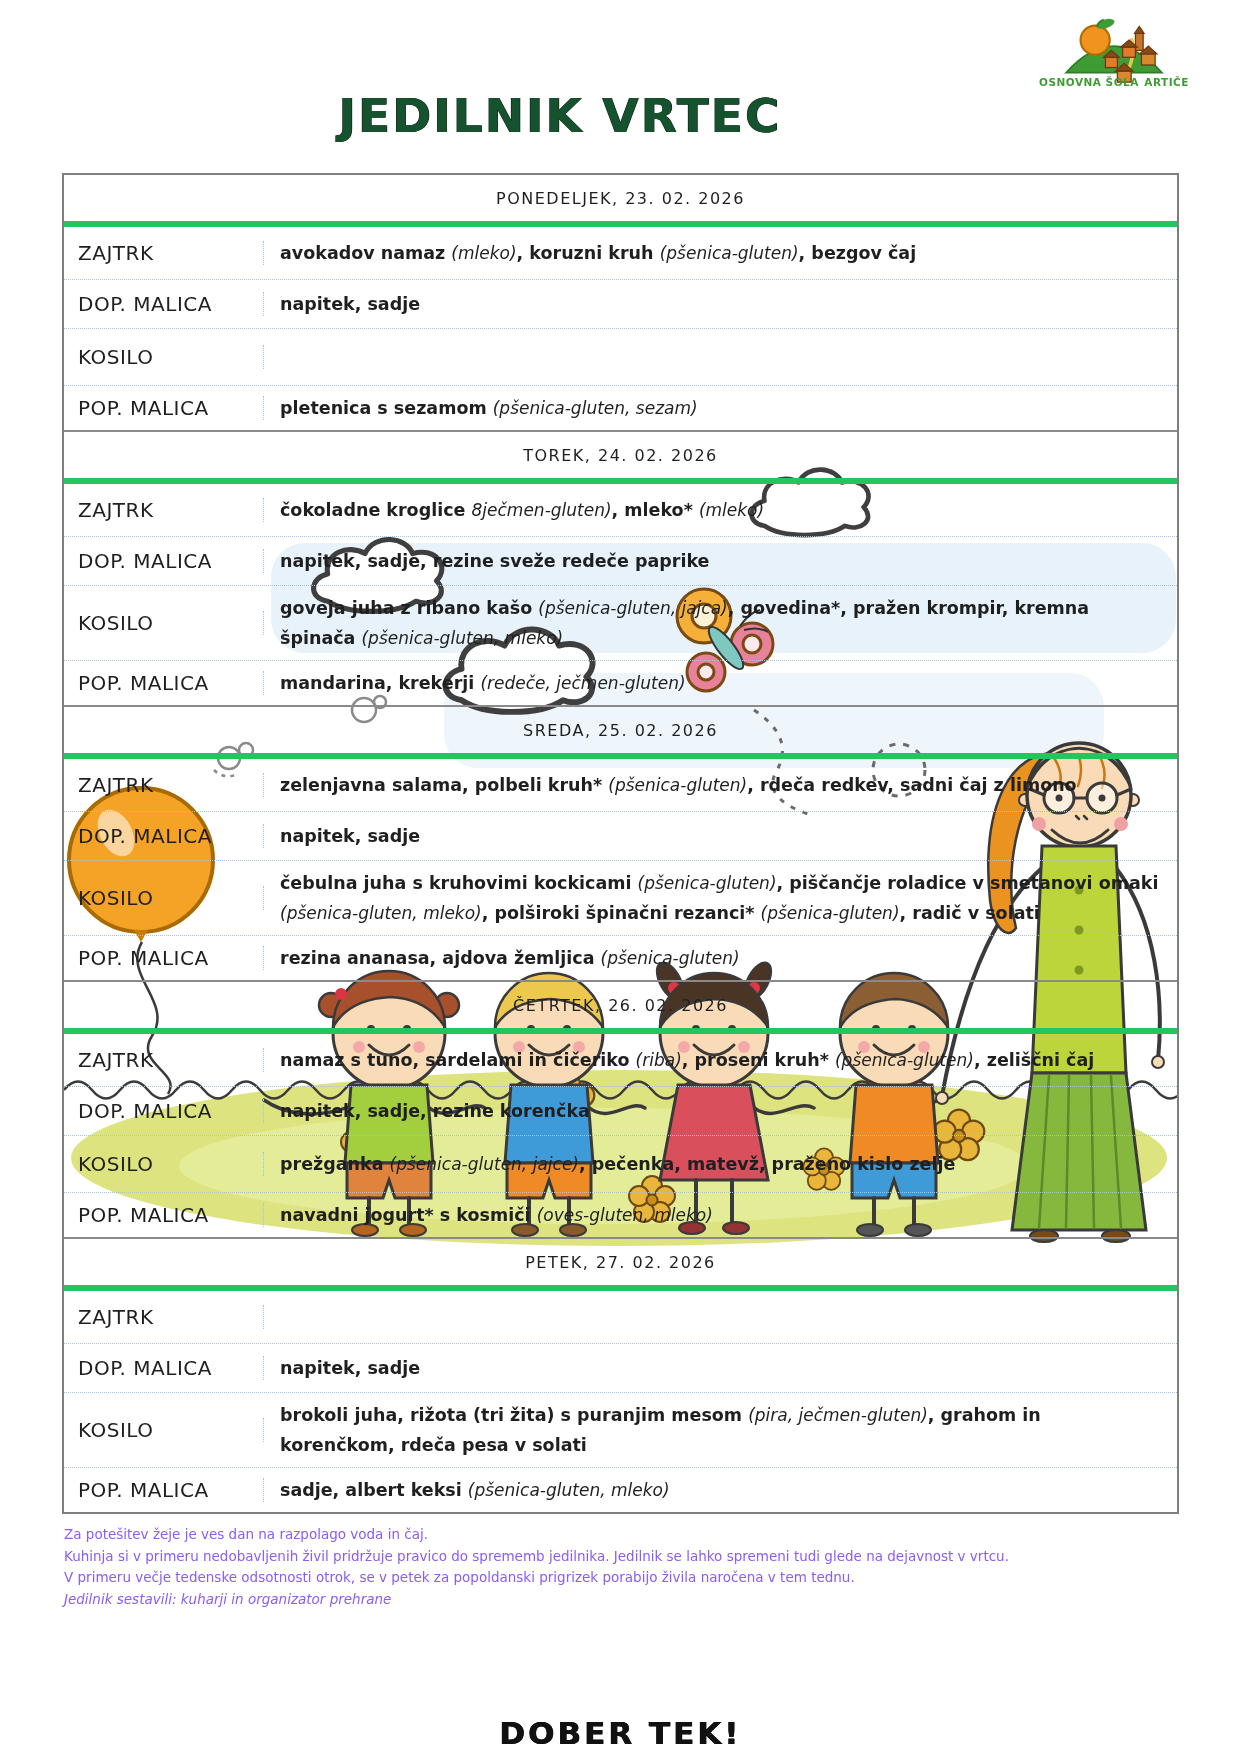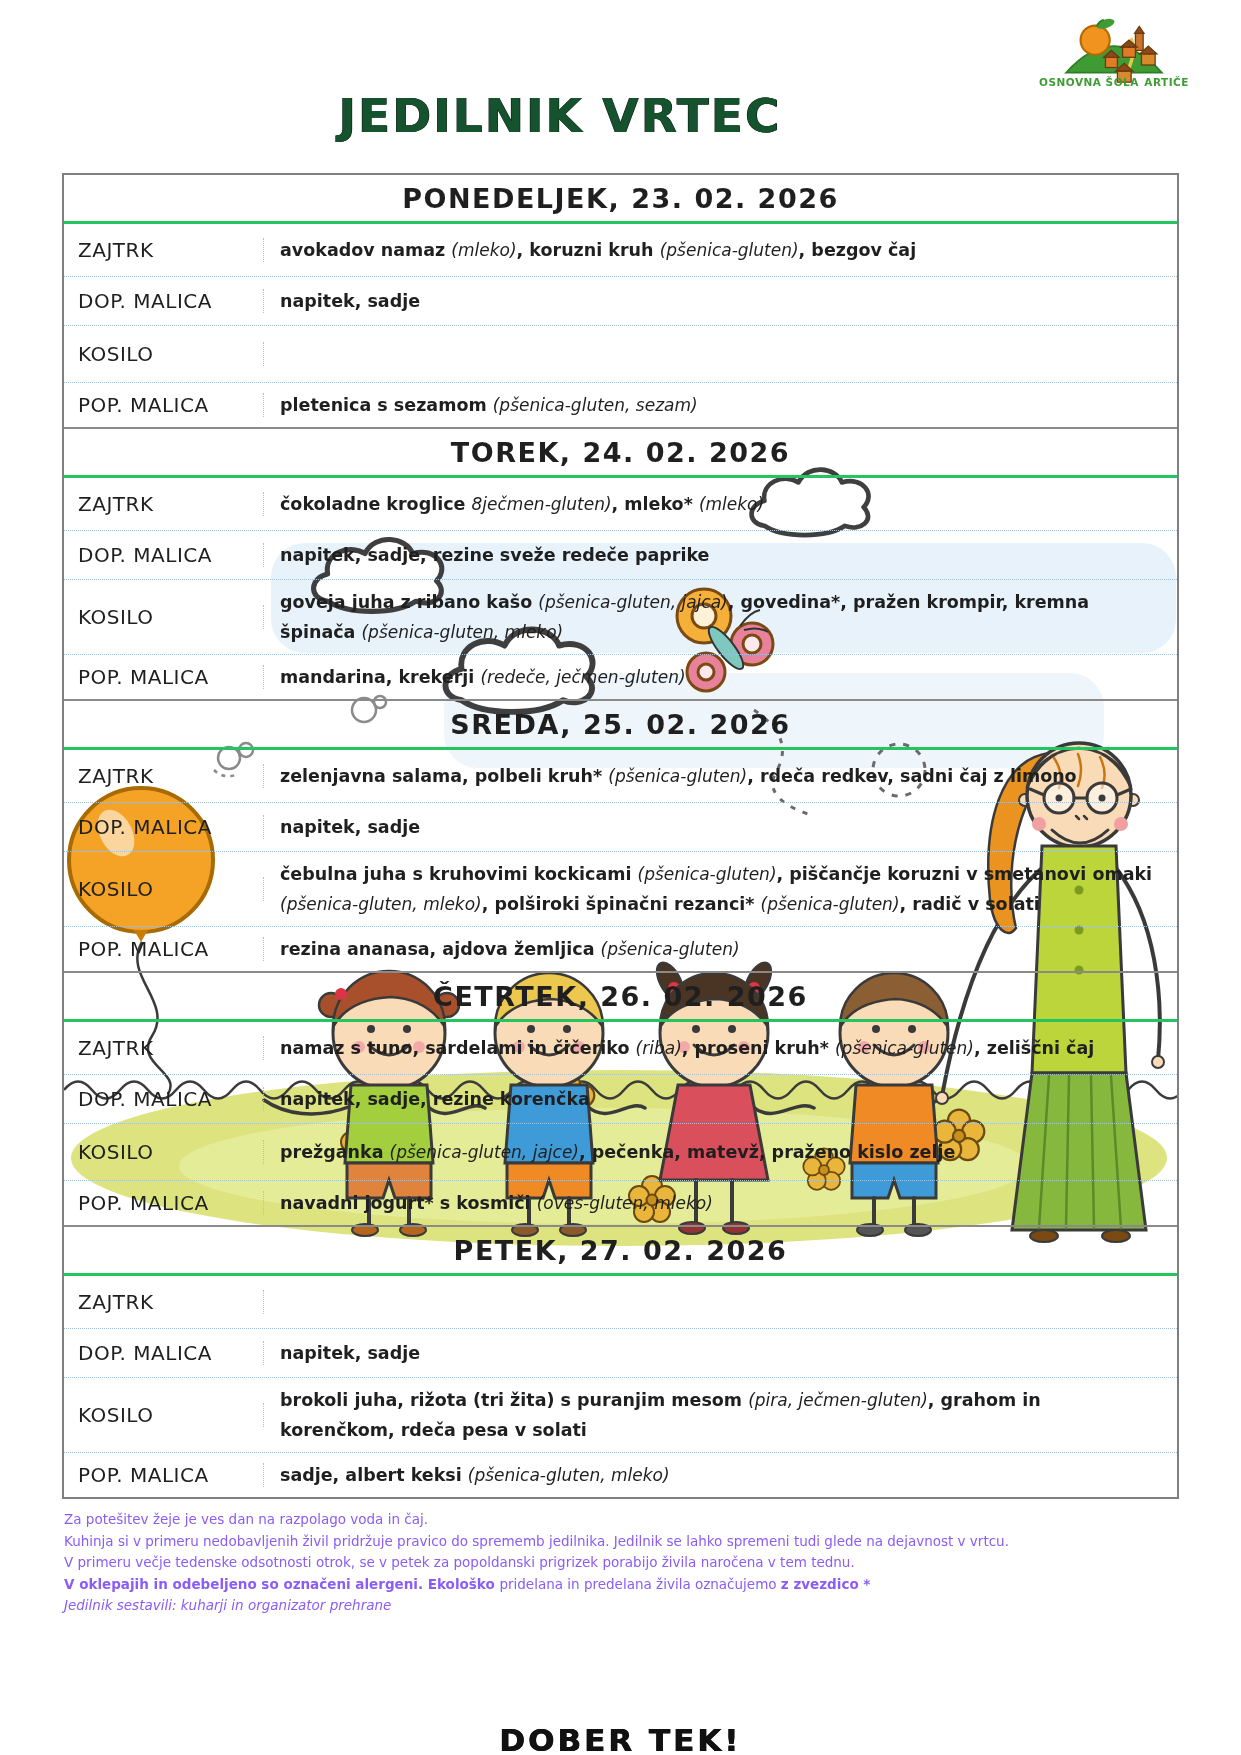--- a/index.html
+++ b/index.html
@@ -13,22 +13,22 @@
   
   h1.title{width:1000px;margin:88px 0 0 60px;text-align:center;font-size:47px;
            font-weight:800;letter-spacing:2px;color:#14532d;
            text-shadow:.5px 0 #111,-.5px 0 #111;}
   
   .table-wrap{position:relative;width:1117px;margin:30px 0 0 62px;
               border:2px solid #7f7f7f;box-sizing:border-box;background:transparent;}
   .bg-art{position:absolute;left:0;top:283px;z-index:0;}
   #menu-days{position:relative;z-index:1;}
   .day-header{min-height:46px;display:flex;align-items:center;justify-content:center;
-              font-size:27px;font-weight:bold;letter-spacing:1.5px;
-              border-top:2px solid #8a8a8a;border-bottom:3px solid #22c55e;}
+              font-size:16px;font-weight:normal;letter-spacing:1.5px;
+              border-top:2px solid #8a8a8a;border-bottom:6px solid #22c55e;}
   .day-header:first-child{border-top:none;}
   .meal-row{display:flex;align-items:center;}
   .meal-row + .meal-row{border-top:1px dotted #9dc3e6;}
   .r0{min-height:52px;} .r1{min-height:48px;} .r2{min-height:56px;} .r3{min-height:42px;}
   .meal-label{flex:0 0 200px;display:flex;align-items:center;padding-left:14px;
               font-size:20px;letter-spacing:.5px;border-right:1px dotted #9dc3e6;
               box-sizing:border-box;}
   .meal-text{flex:1;display:flex;flex-wrap:wrap;align-items:center;align-content:center;
              padding:7px 16px;line-height:30px;font-size:17.5px;}
   .meal-text .inner{display:block;width:100%;}
@@ -299,21 +299,21 @@
         </div>
         <div class="meal-row r1">
           <div class="meal-label">DOP. MALICA</div>
           <div class="meal-text">
             <span class="inner"><span class="dish">napitek, sadje</span></span>
           </div>
         </div>
         <div class="meal-row r2">
           <div class="meal-label">KOSILO</div>
           <div class="meal-text">
-            <span class="inner"><span class="dish">čebulna juha s kruhovimi kockicami </span><span class="alg">(pšenica-gluten)</span><span class="dish">, piščančje koruzni v smetanovi omaki </span><span class="alg">(pšenica-gluten, mleko)</span><span class="dish">, polširoki špinačni rezanci* </span><span class="alg">(pšenica-gluten)</span><span class="dish">, radič v solati</span></span>
+            <span class="inner"><span class="dish">čebulna juha s kruhovimi kockicami </span><span class="alg">(pšenica-gluten)</span><span class="dish">, piščančje roladice v smetanovi omaki </span><span class="alg">(pšenica-gluten, mleko)</span><span class="dish">, polširoki špinačni rezanci* </span><span class="alg">(pšenica-gluten)</span><span class="dish">, radič v solati</span></span>
           </div>
         </div>
         <div class="meal-row r3">
           <div class="meal-label">POP. MALICA</div>
           <div class="meal-text">
             <span class="inner"><span class="dish">rezina ananasa, ajdova žemljica </span><span class="alg">(pšenica-gluten)</span></span>
           </div>
         </div>
         <div class="day-header">ČETRTEK, 26. 02. 2026</div>
         <div class="meal-row r0">
@@ -362,19 +362,18 @@
             <span class="inner"><span class="dish">sadje, albert keksi </span><span class="alg">(pšenica-gluten, mleko)</span></span>
           </div>
         </div>
       </div>
   </div>
 
   <div class="notes" id="notes">
       <div><span>Za potešitev žeje je ves dan na razpolago voda in čaj.</span></div>
       <div><span>Kuhinja si v primeru nedobavljenih živil pridržuje pravico do sprememb jedilnika. Jedilnik se lahko spremeni tudi glede na dejavnost v vrtcu.</span></div>
       <div><span>V primeru večje tedenske odsotnosti otrok, se v petek za popoldanski prigrizek porabijo živila naročena v tem tednu.</span></div>
-      <div><span class="nb">V oklepajih in odebeljeno so označeni alergeni. Ekološko </span><span>pridelana in predelana živila označujemo </span><span class="nb">z zvezdico *</span></div>
       <div><span class="ni">Jedilnik sestavili: kuharji in organizator prehrane</span></div>
     </div>
 
   <div class="closing">DOBER TEK!</div>
 
 </div>
 
 </body></html>

